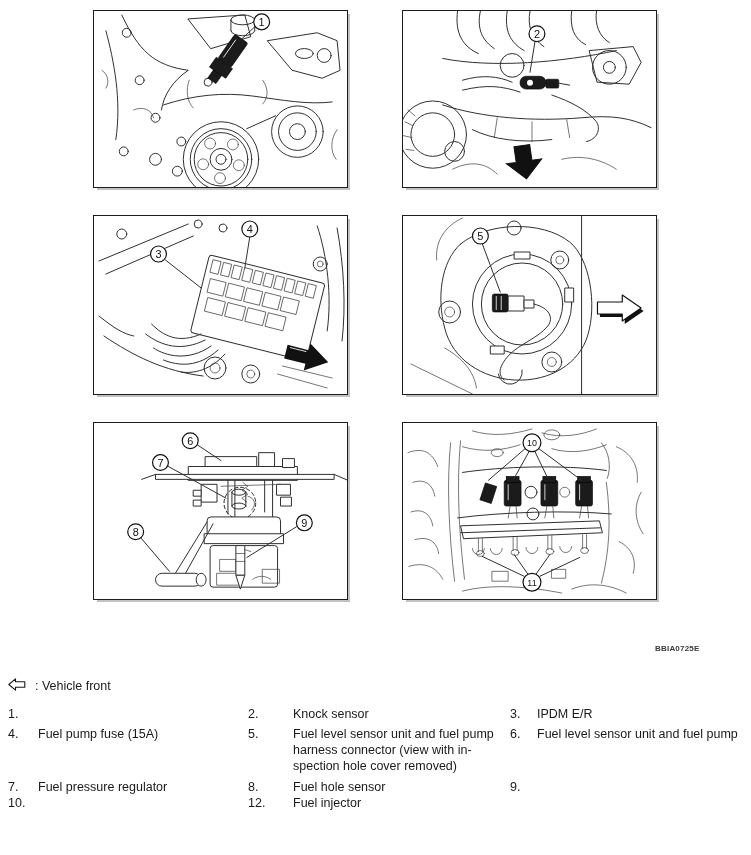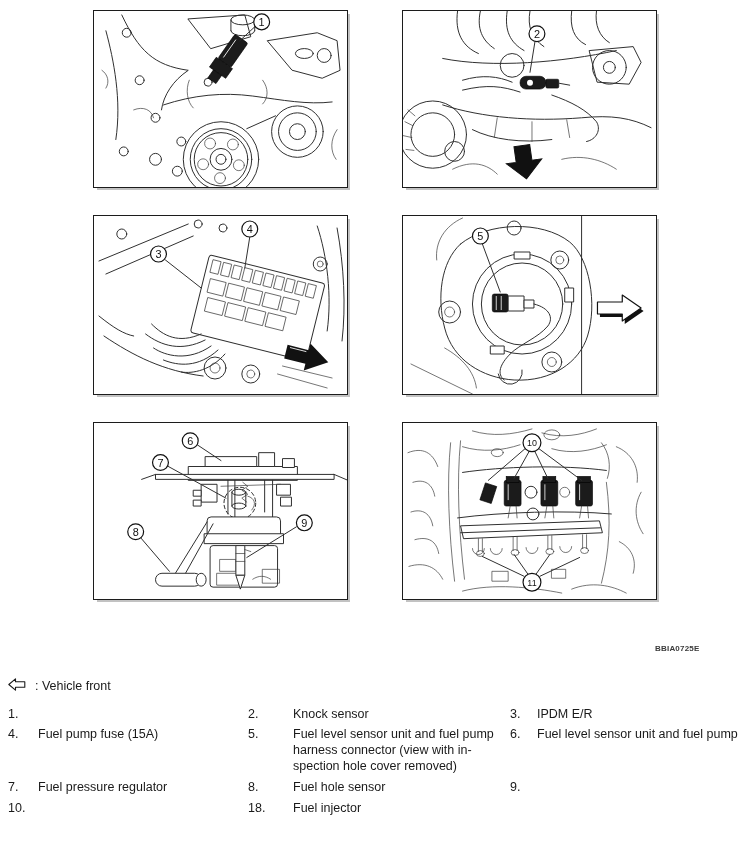--- a/index.html
+++ b/index.html
@@ -39,21 +39,21 @@
     font-size:8px;font-weight:bold;letter-spacing:.2px;color:#3a3a3a;
   }
   
   .legend{position:absolute;left:0;top:678px;width:751px;font-size:12.5px;line-height:16px}
   .vf-row{margin-left:8px;height:18px;display:flex;align-items:flex-start;gap:9px}
   .vf-row svg{display:block}
   .legend-row{display:grid;grid-template-columns:240px 262px 241px;margin:0 0 0 8px}
   .row-a{margin-top:10px}
   .row-b{margin-top:4px}
   .row-c{margin-top:5px}
-  .row-d{margin-top:5px}
+  .row-d{}
   .cell{display:flex;align-items:flex-start}
   .cell .num{flex:0 0 30px}
   .cell.c2 .num{flex:0 0 45px}
   .cell.c3 .num{flex:0 0 27px}
   .tl{display:block}
 </style>
 </head>
 <body>
 
 <div class="panel-grid">
@@ -447,20 +447,20 @@
     <div class="cell c3">
       <span class="num">9.</span>
     </div>
   </div>
 
   <div class="legend-row row-d">
     <div class="cell c1">
       <span class="num">10.</span>
     </div>
     <div class="cell c2">
-      <span class="num">18.</span>
+      <span class="num">12.</span>
       <span class="txt">
         <span class="tl">Fuel injector</span>
       </span>
     </div>
     <div class="cell c3"></div>
   </div>
 </div>
 
 </body></html>

